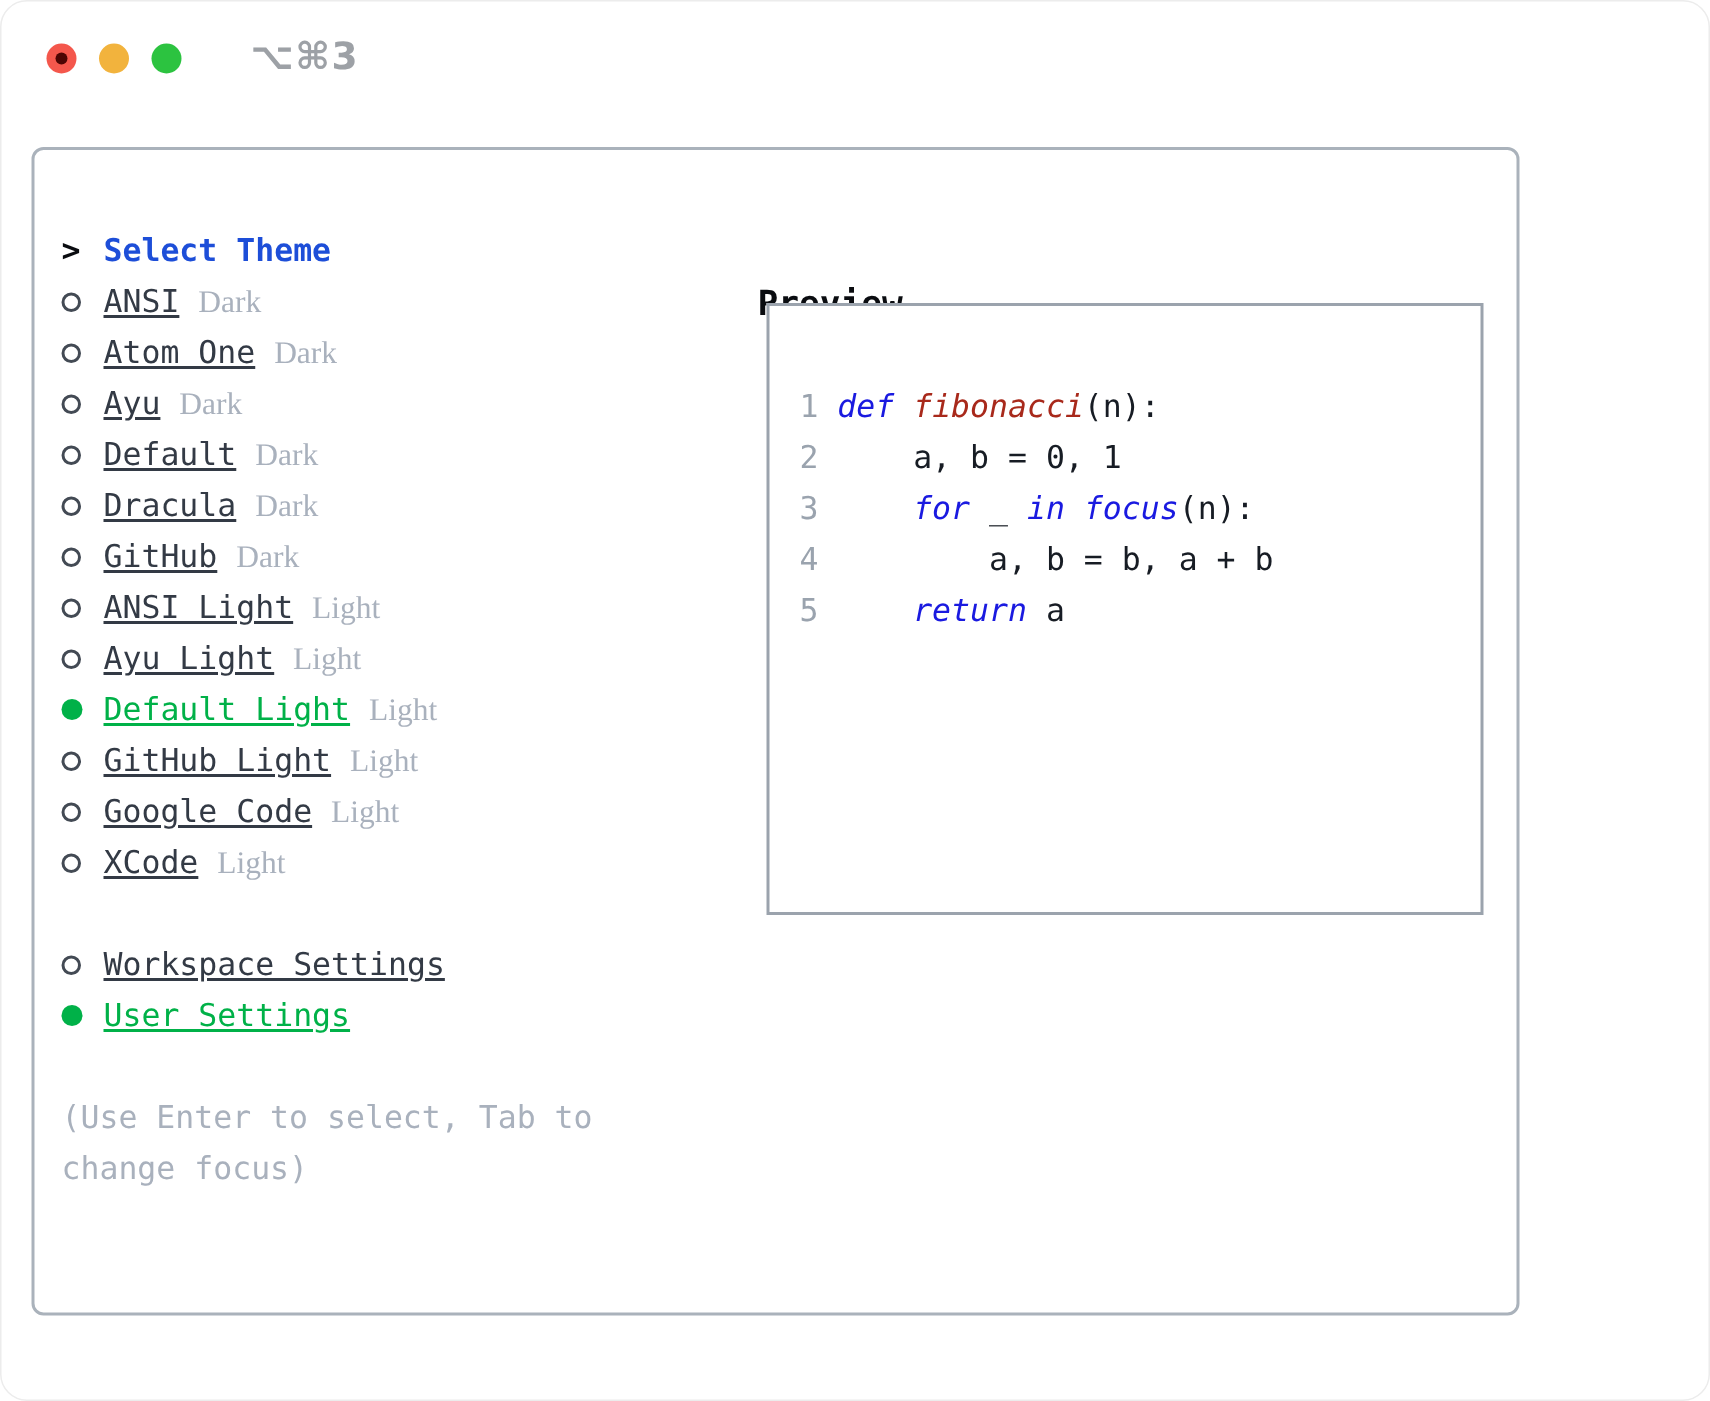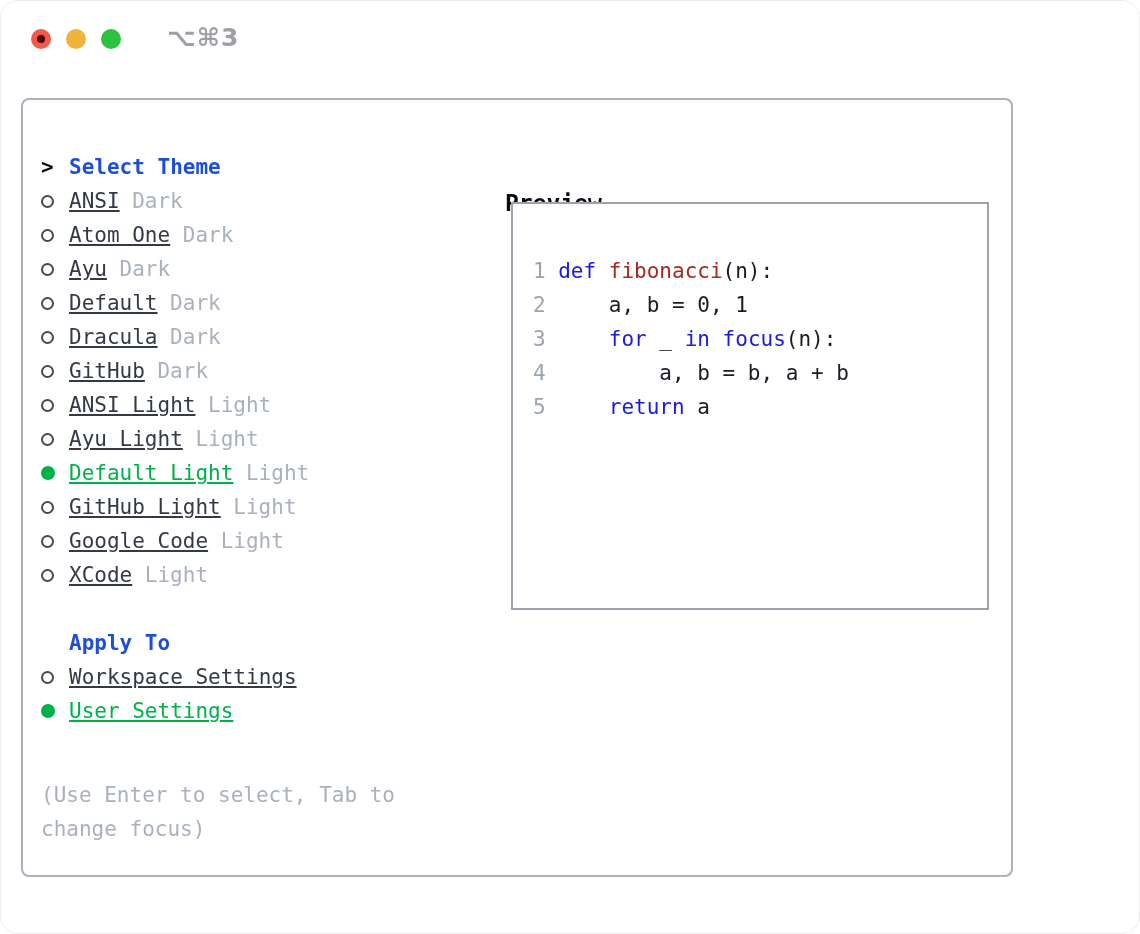--- a/index.html
+++ b/index.html
@@ -26,33 +26,33 @@
             border:2px solid #aab2bb;border-radius:8px;background:#fff;}
   .left-col{position:absolute;left:18px;top:50px;font-size:21px;line-height:34px;color:#333a45;}
   .row{display:flex;align-items:center;height:34px;white-space:pre;}
   .icon-cell{width:28px;display:flex;align-items:center;}
   .pointer{width:28px;font-weight:bold;color:#0a0c10;}
   .hdr{font-weight:bold;color:#1d4ed8;}
   .radio{width:13px;height:13px;border:2px solid #434a54;border-radius:50%;}
   .radio.filled{width:14px;height:14px;border:none;background:var(--accent-green);}
   .name{color:#333a45;text-decoration:underline;}
   .name.selected{color:var(--accent-green);}
-  .variant{color:var(--muted-gray);margin-left:12.6px;}
+  .variant{color:var(--muted-gray);margin-left:12.6px;font-family:Liberation Serif, serif;}
   .section-gap{margin-top:34px;}
-  .hint{margin-top:50px;width:420px;color:var(--muted-gray);line-height:34px;}
+  .hint{margin-top:34px;width:420px;color:var(--muted-gray);line-height:34px;}
   
   .preview-title{position:absolute;left:482px;top:50px;height:34px;line-height:34px;
                  font-size:23px;font-weight:bold;color:#0a0c10;margin-top:36px;}
   .preview-box{position:absolute;left:488px;top:102px;width:478px;height:408px;
                border:2px solid #9ba3ad;background:#fff;padding:50px 0 0 20px;}
   .code-line{display:flex;height:34px;line-height:34px;font-size:21px;white-space:pre;}
   .lnum{color:var(--line-number-gray);width:25.2px;}
   .tok{white-space:pre;}
-  .tok.kw{color:var(--keyword-blue);}
-  .tok.fn{color:var(--function-red);}
+  .tok.kw{color:var(--keyword-blue);font-style:italic;}
+  .tok.fn{color:var(--function-red);font-style:italic;}
   .tok.pl{color:#171c24;}
   #diff-lines{margin-top:34px;}
 </style>
 </head>
 <body>
 
 <div class="window">
 
   <div class="titlebar">
     <div class="lights">
@@ -82,24 +82,20 @@
           <div class="row"><span class="icon-cell"><span class="radio"></span></span><span class="name">GitHub</span><span class="variant">Dark</span></div>
           <div class="row"><span class="icon-cell"><span class="radio"></span></span><span class="name">ANSI Light</span><span class="variant">Light</span></div>
           <div class="row"><span class="icon-cell"><span class="radio"></span></span><span class="name">Ayu Light</span><span class="variant">Light</span></div>
           <div class="row"><span class="icon-cell"><span class="radio filled"></span></span><span class="name selected">Default Light</span><span class="variant">Light</span></div>
           <div class="row"><span class="icon-cell"><span class="radio"></span></span><span class="name">GitHub Light</span><span class="variant">Light</span></div>
           <div class="row"><span class="icon-cell"><span class="radio"></span></span><span class="name">Google Code</span><span class="variant">Light</span></div>
           <div class="row"><span class="icon-cell"><span class="radio"></span></span><span class="name">XCode</span><span class="variant">Light</span></div>
         </div>
 
       <div class="section-gap">
-        <div class="row">
-          <span class="icon-cell"></span>
-          <span class="hdr">Apply To</span>
-        </div>
         <div id="apply-list">
             <div class="row"><span class="icon-cell"><span class="radio"></span></span><span class="name">Workspace Settings</span></div>
             <div class="row"><span class="icon-cell"><span class="radio filled"></span></span><span class="name selected">User Settings</span></div>
           </div>
       </div>
 
       <div class="hint">(Use Enter to select, Tab to change focus)</div>
     </div>
 
     <div class="preview-title">Preview</div>

